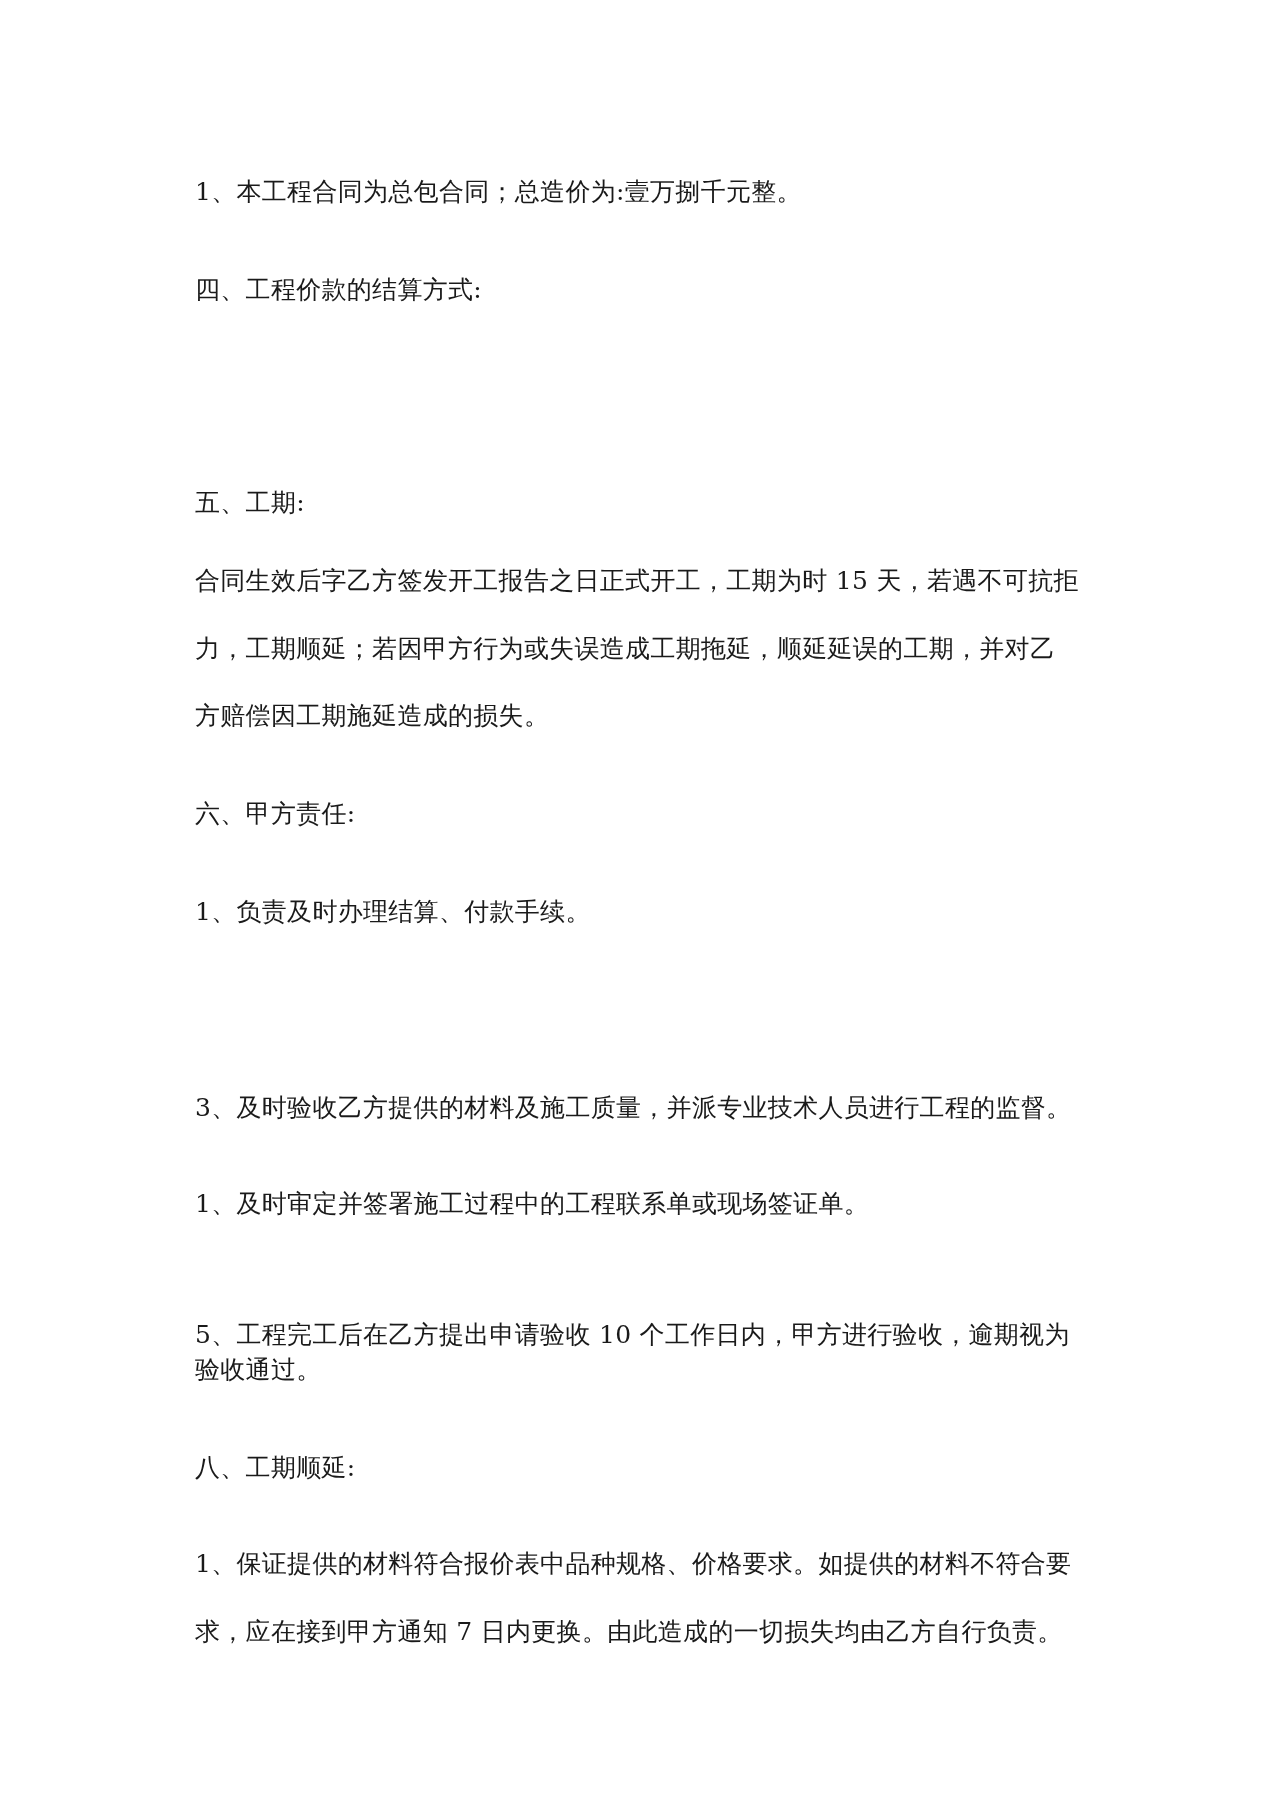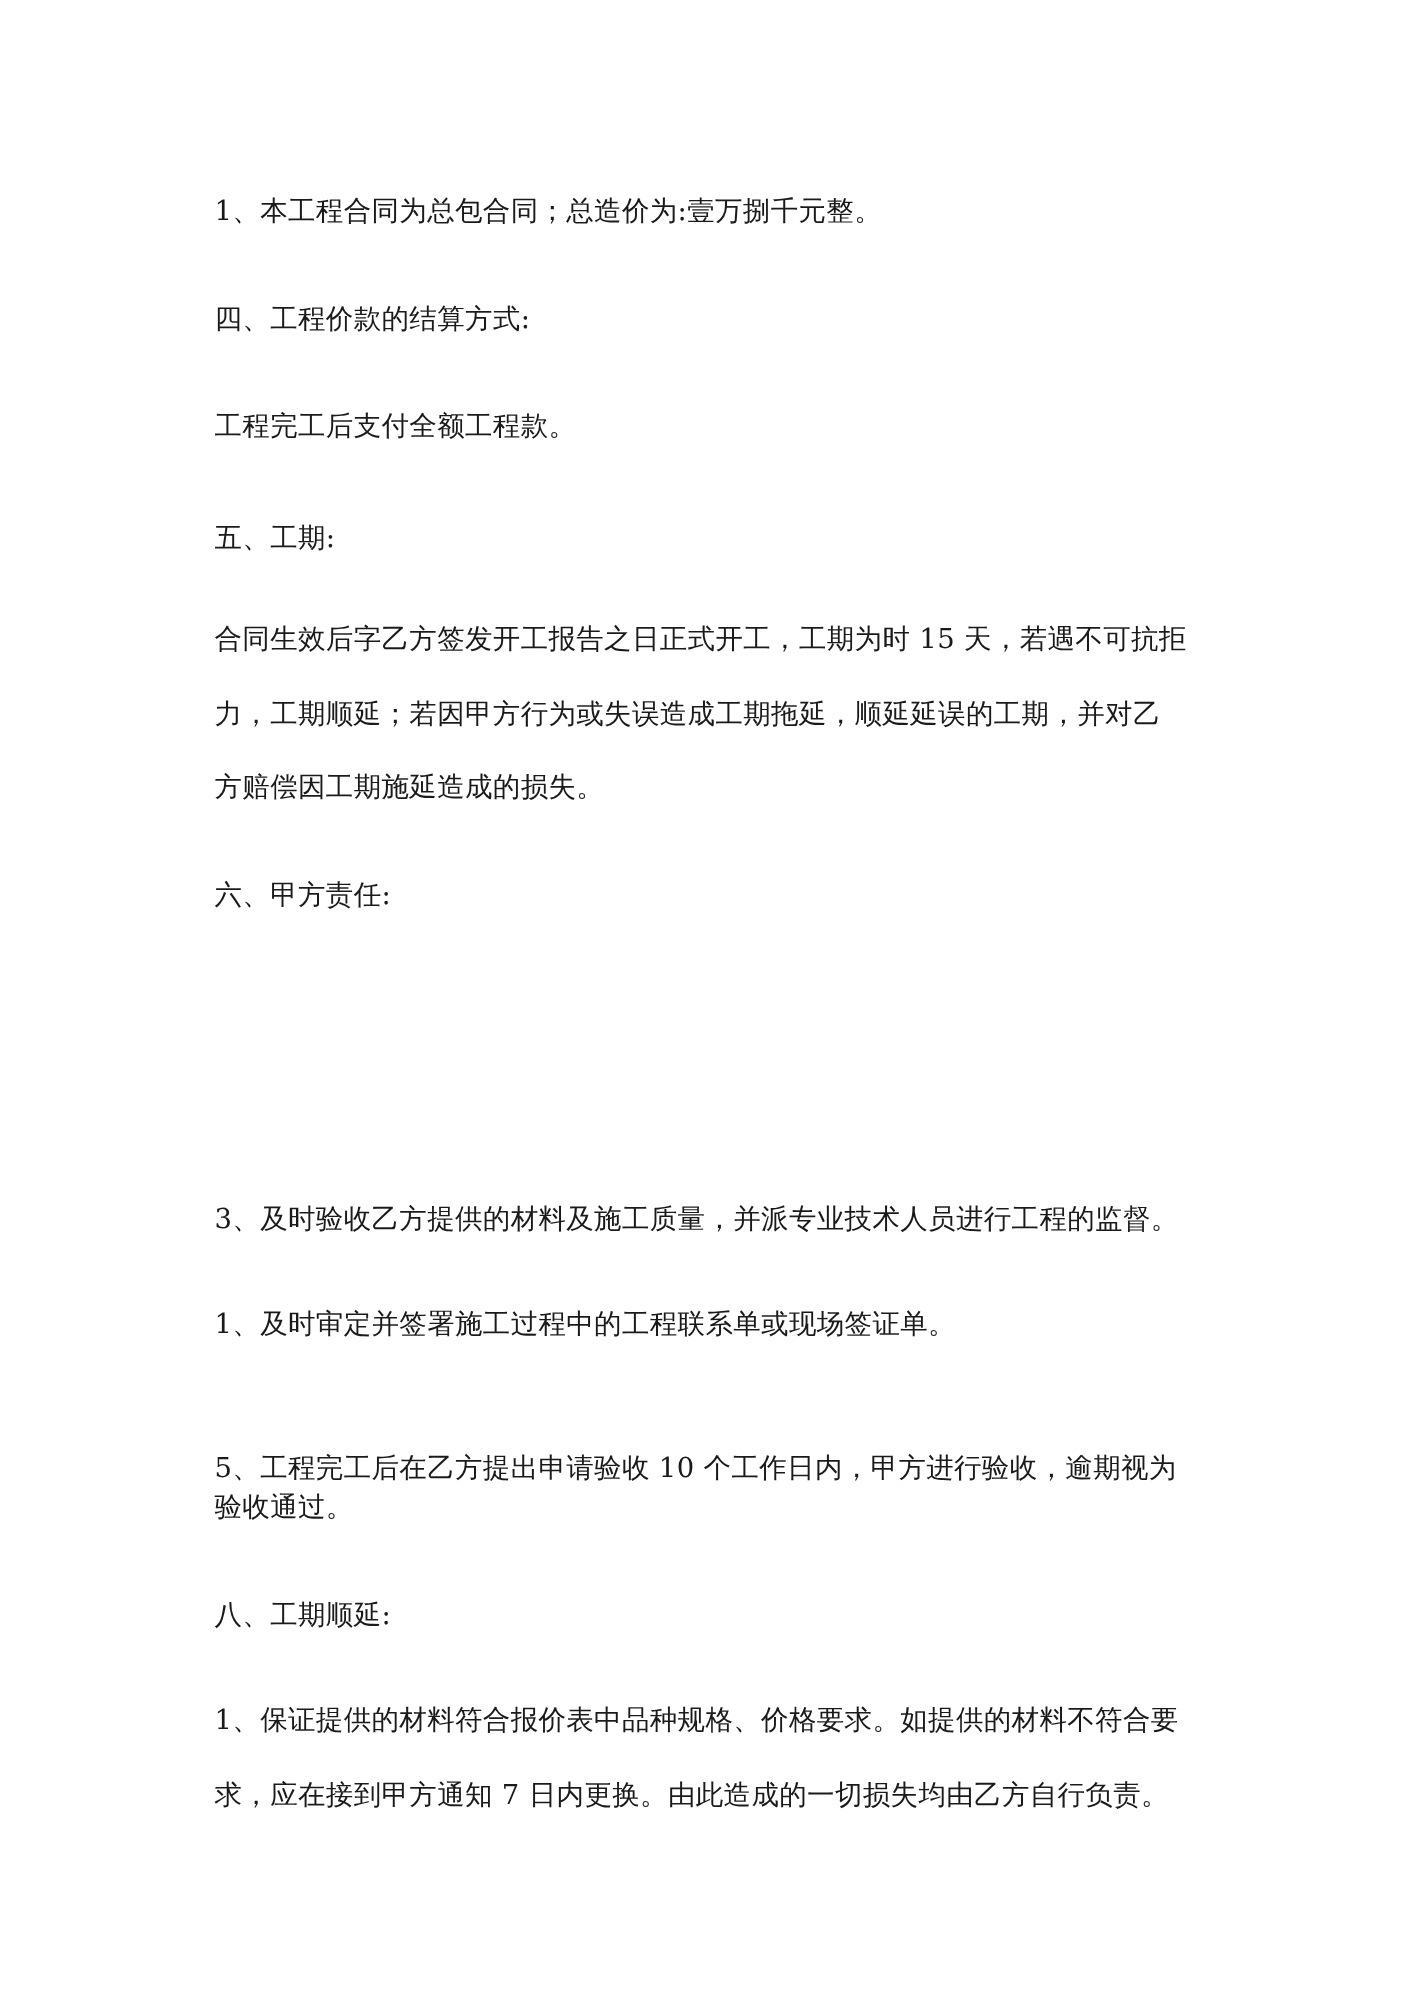--- a/index.html
+++ b/index.html
@@ -15,26 +15,26 @@
       color: #1a1a1a;
       letter-spacing: 0.3px;
     }
   </style>
 </head>
 <body>
 
 <div class="page">
   <div class="line" style="top:177px">1、本工程合同为总包合同；总造价为:壹万捌千元整。</div>
   <div class="line" style="top:275px">四、工程价款的结算方式:</div>
-  <div class="line" style="top:372px">工程完工后支付全额工程款。</div>
-  <div class="line" style="top:474px">五、工期:</div>
+  <div class="line" style="top:488px">五、工期:</div>
   <div class="line" style="top:566px">合同生效后字乙方签发开工报告之日正式开工，工期为时 15 天，若遇不可抗拒</div>
   <div class="line" style="top:634px">力，工期顺延；若因甲方行为或失误造成工期拖延，顺延延误的工期，并对乙</div>
   <div class="line" style="top:701px">方赔偿因工期施延造成的损失。</div>
   <div class="line" style="top:799px">六、甲方责任:</div>
+  <div class="line" style="top:897px">1、负责及时办理结算、付款手续。</div>
   <div class="line" style="top:1093px">3、及时验收乙方提供的材料及施工质量，并派专业技术人员进行工程的监督。</div>
   <div class="line" style="top:1189px">1、及时审定并签署施工过程中的工程联系单或现场签证单。</div>
   <div class="line" style="top:1320px">5、工程完工后在乙方提出申请验收 10 个工作日内，甲方进行验收，逾期视为</div>
   <div class="line" style="top:1355px">验收通过。</div>
   <div class="line" style="top:1453px">八、工期顺延:</div>
   <div class="line" style="top:1549px">1、保证提供的材料符合报价表中品种规格、价格要求。如提供的材料不符合要</div>
   <div class="line" style="top:1617px">求，应在接到甲方通知 7 日内更换。由此造成的一切损失均由乙方自行负责。</div>
 </div>
 
 </body></html>

